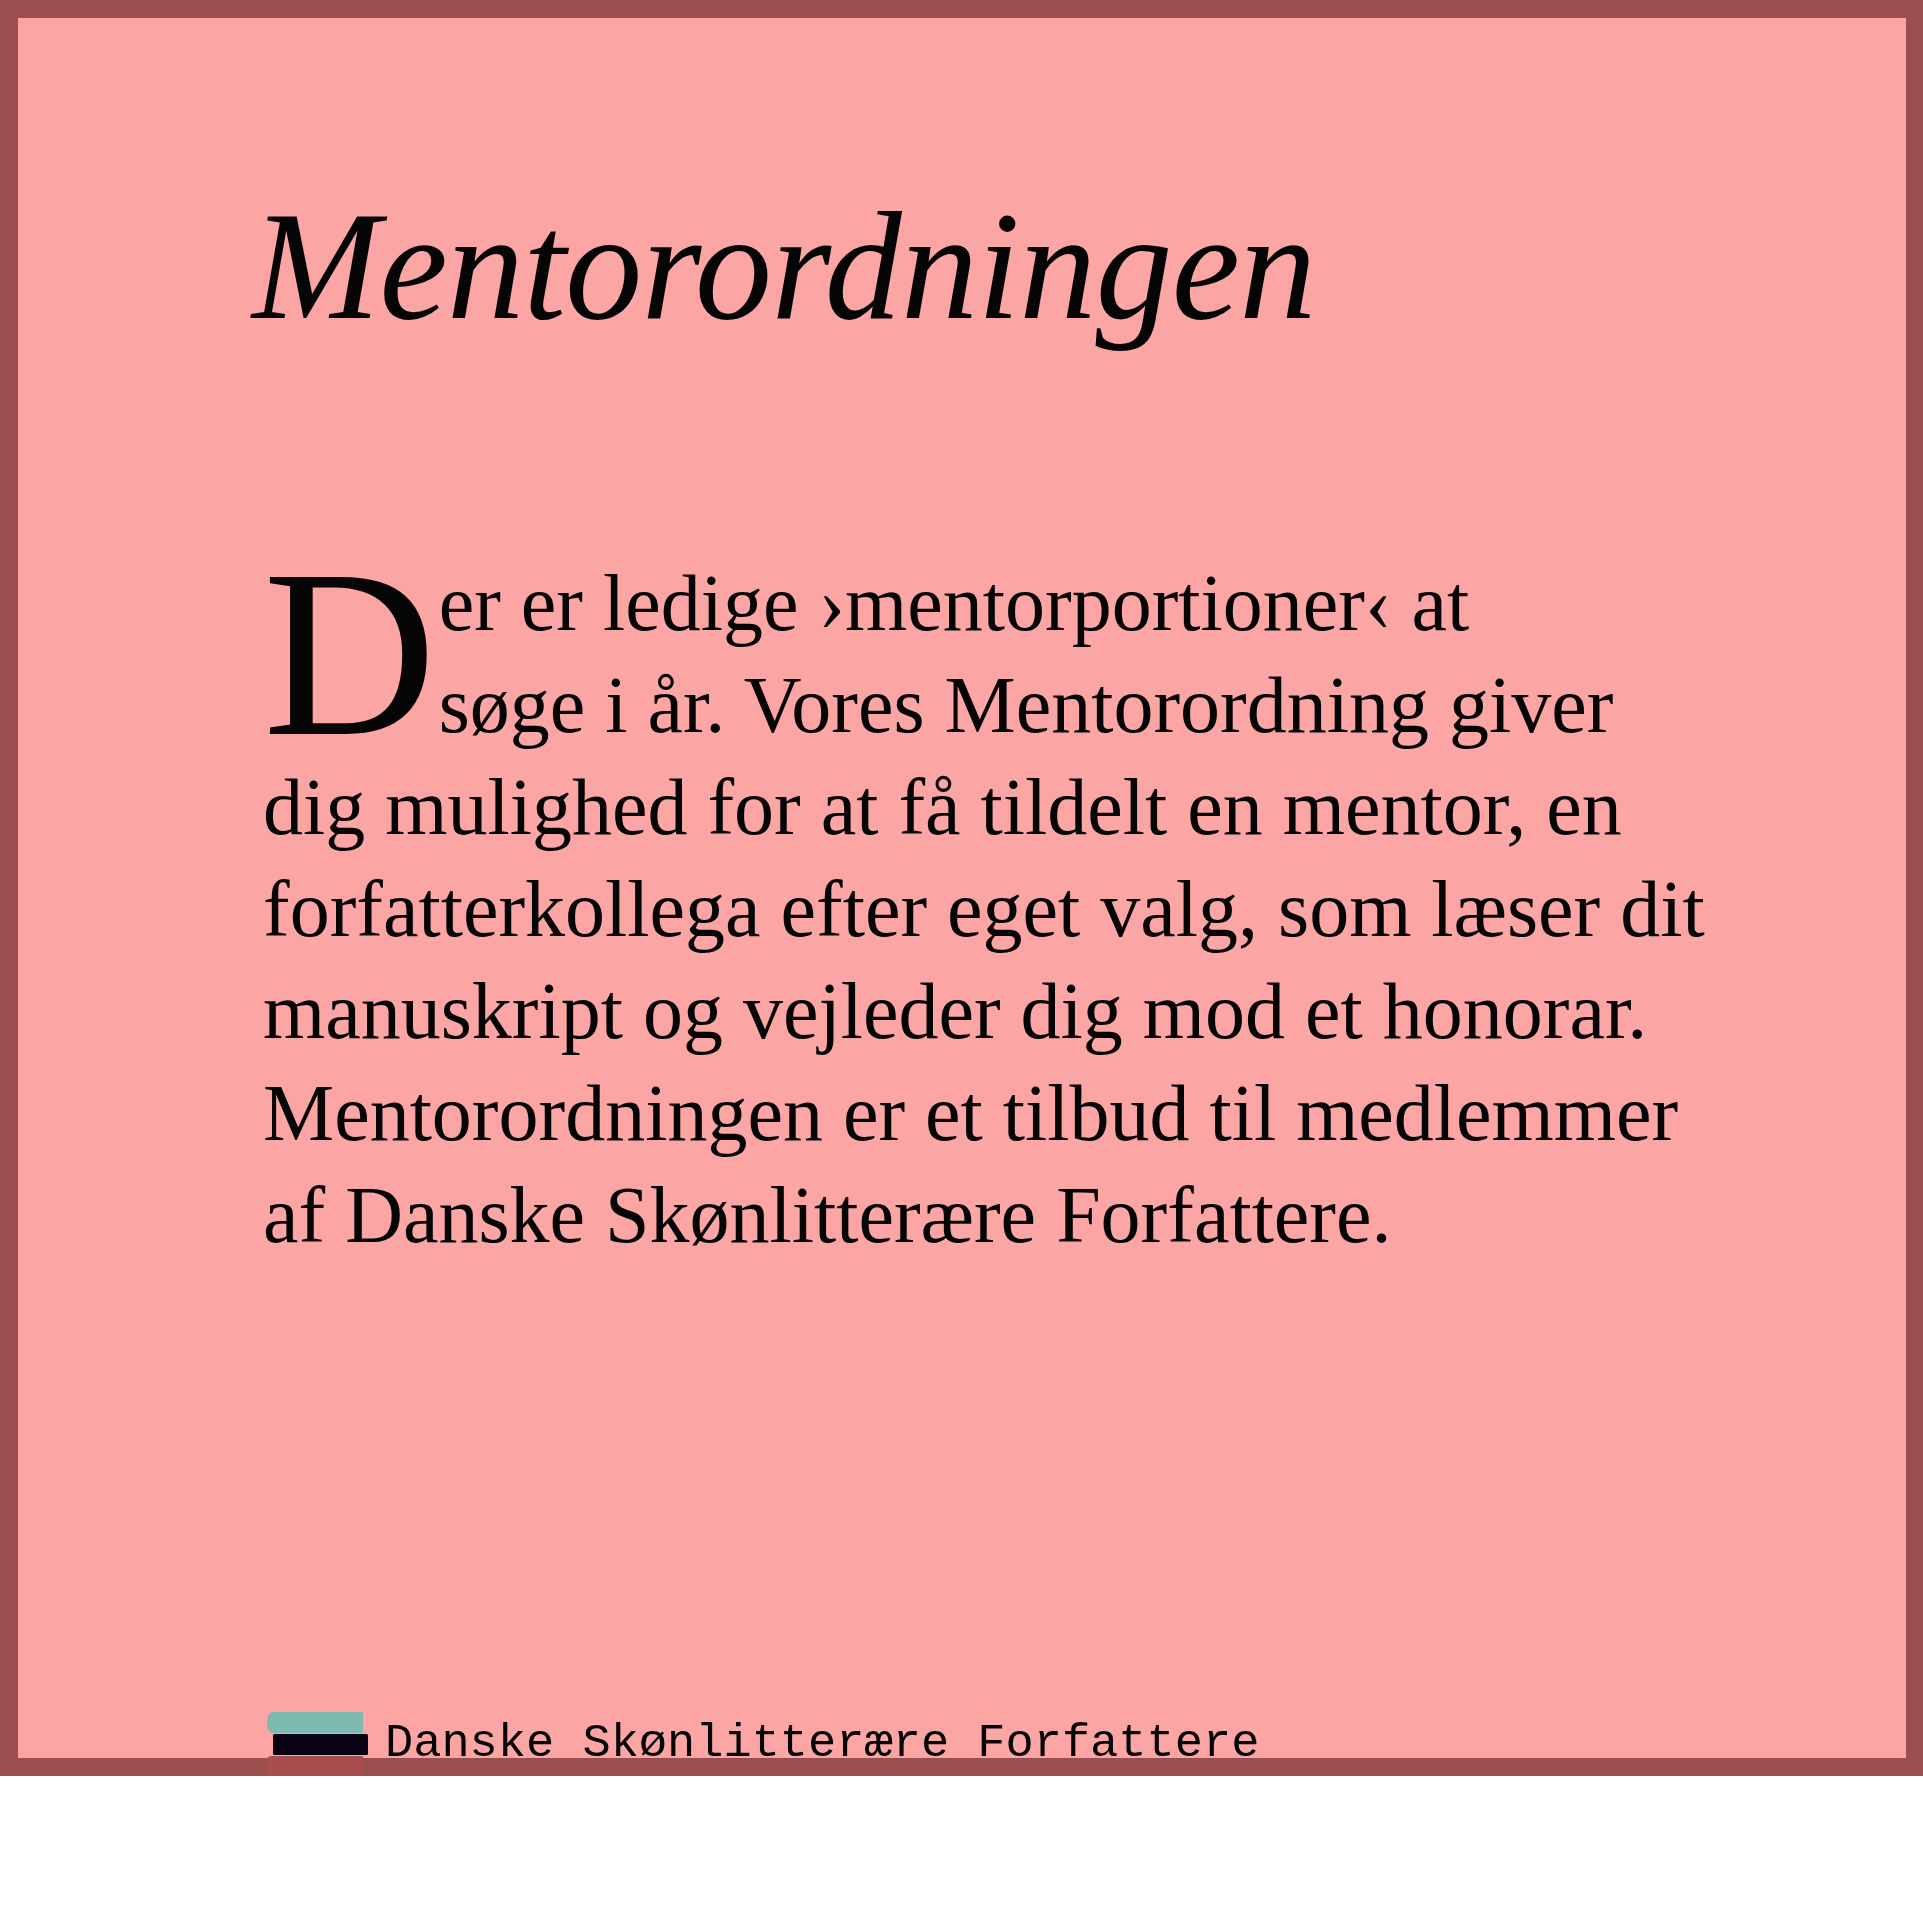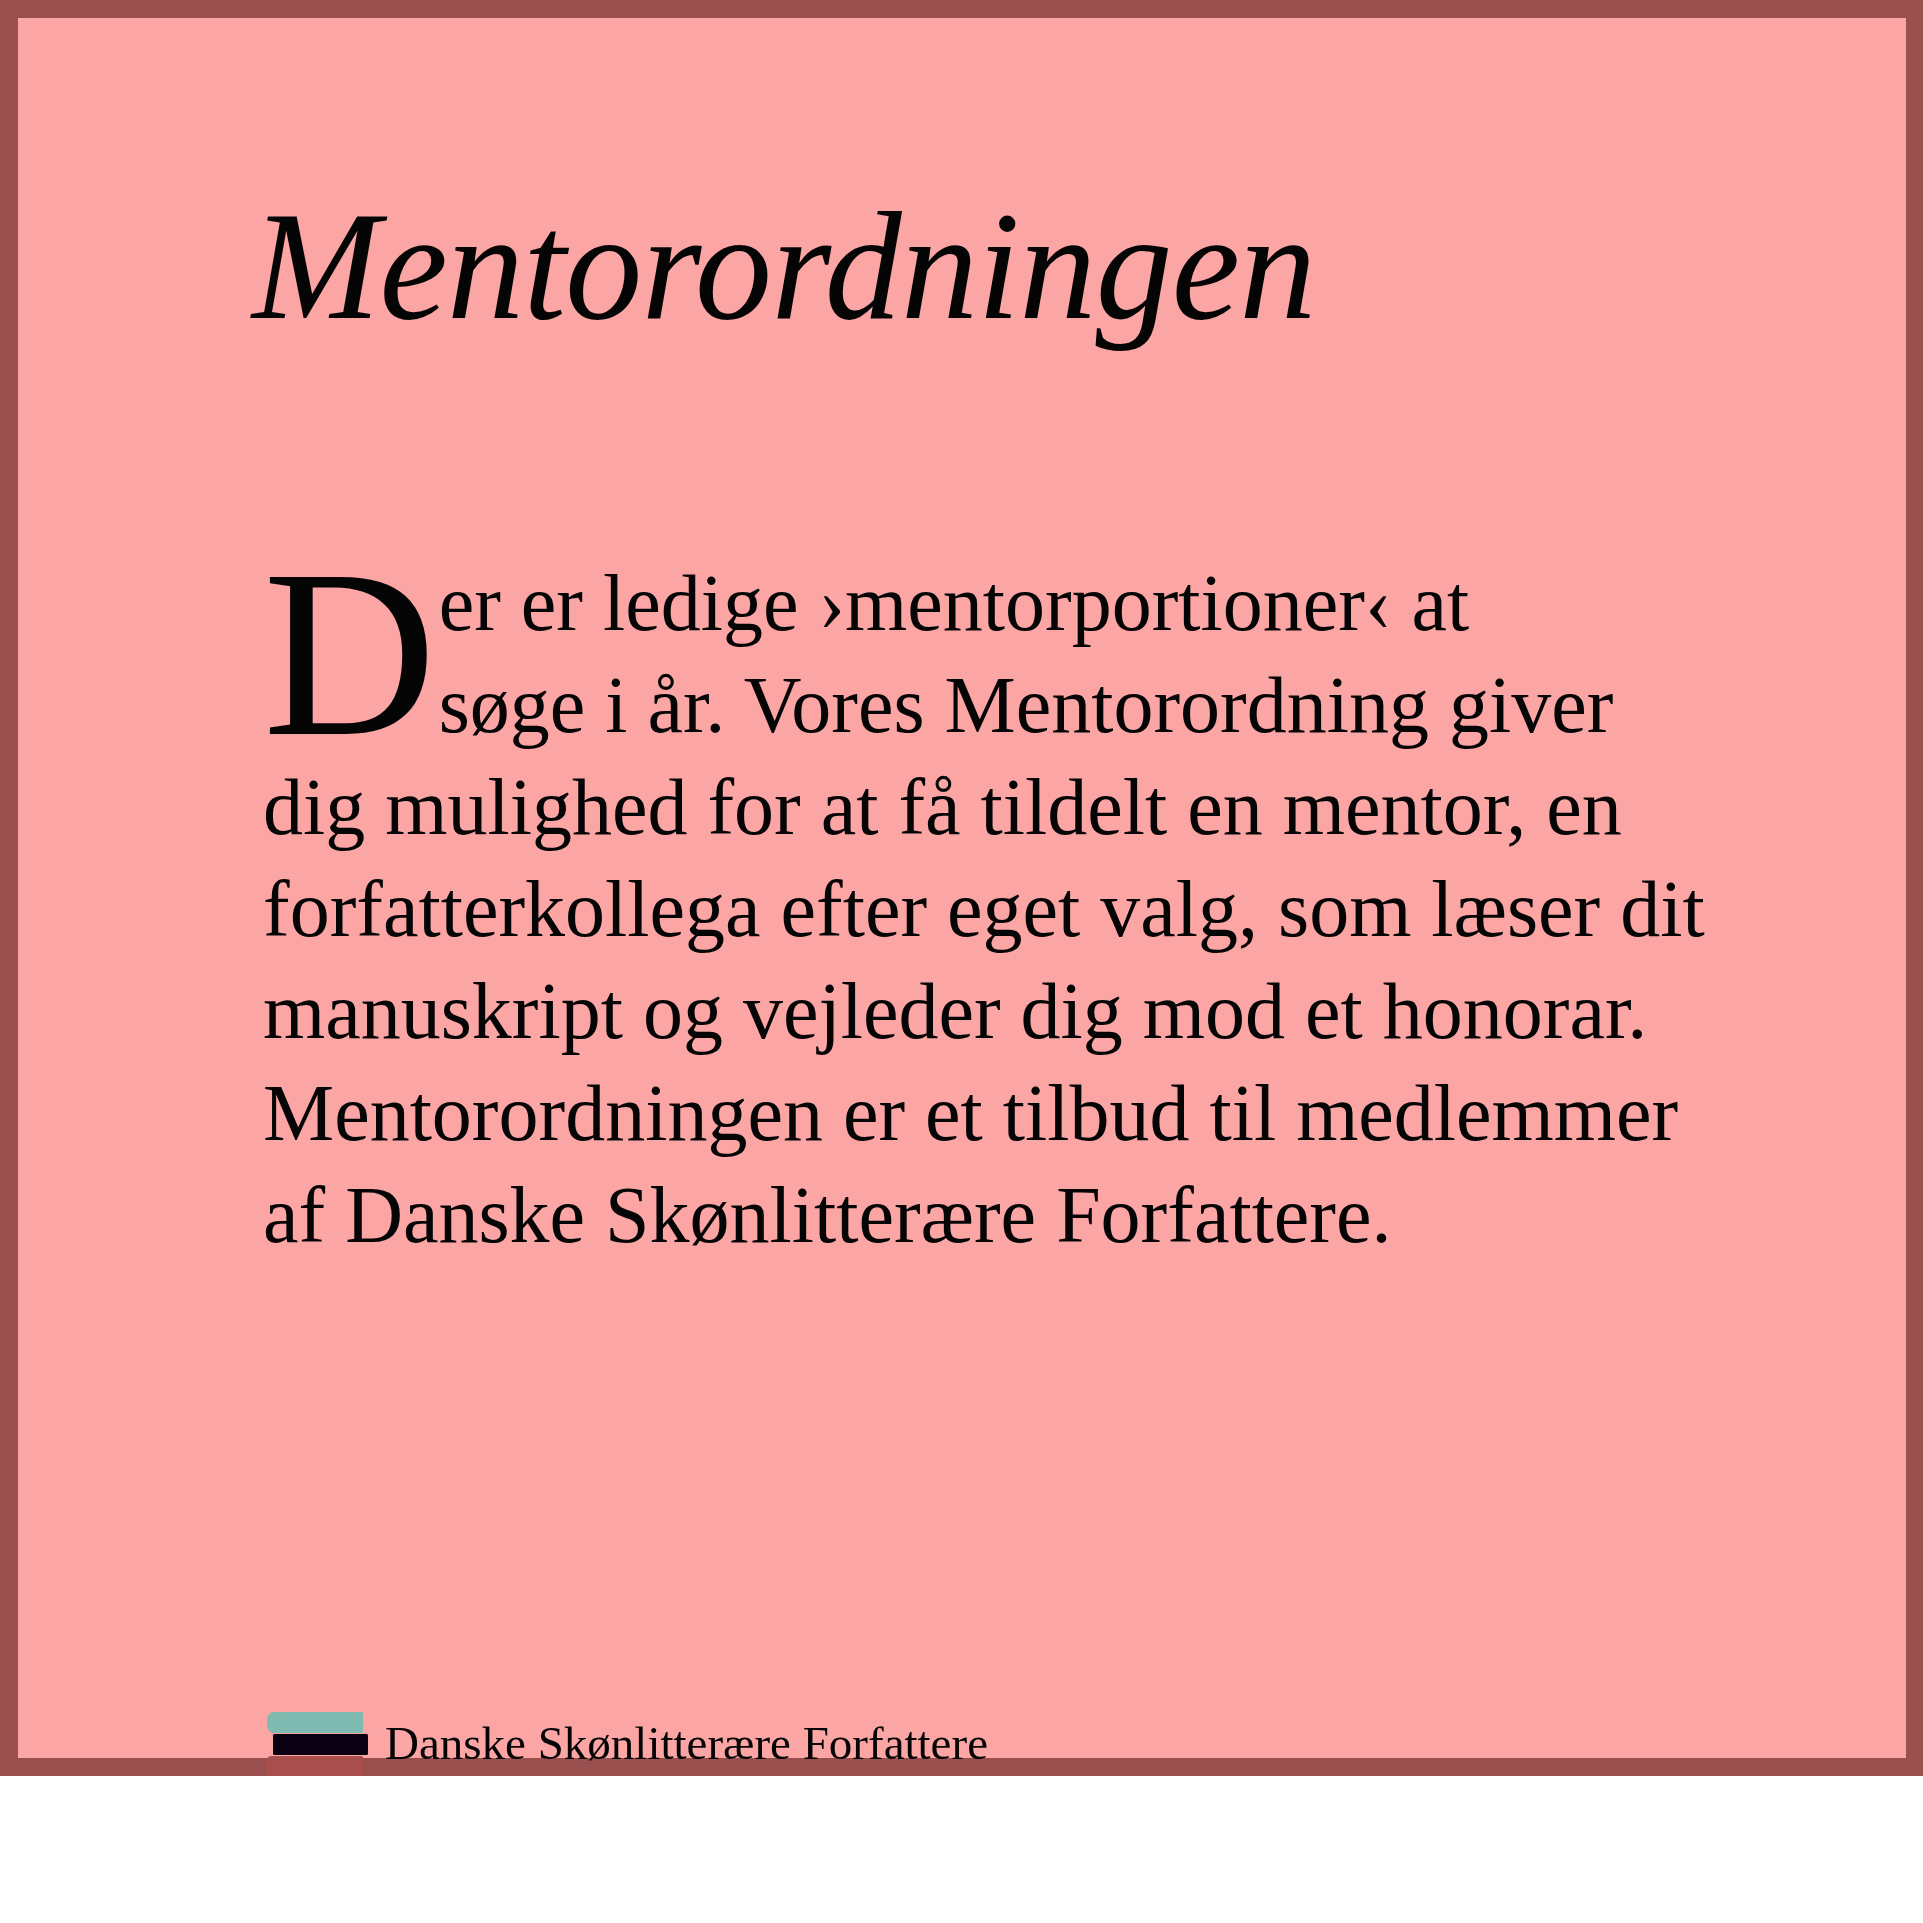--- a/index.html
+++ b/index.html
@@ -92,20 +92,21 @@
     background: var(--logo_red, #A84E4C);
     border-radius: 6px 1.5px 1.5px 6px / 9px 1.5px 1.5px 9px;
   }
   .logo-org-name {
     position: absolute;
     left: 120px;
     top: 8.3px;
     font-size: 47px;
     line-height: 1;
     white-space: nowrap;
+    font-family: Liberation Mono, monospace;
   }
 </style>
 </head>
 <body>
 
 <div class="canvas">
 
   <div class="frame"></div>
 
   <h1 class="title">Mentorordningen</h1>

